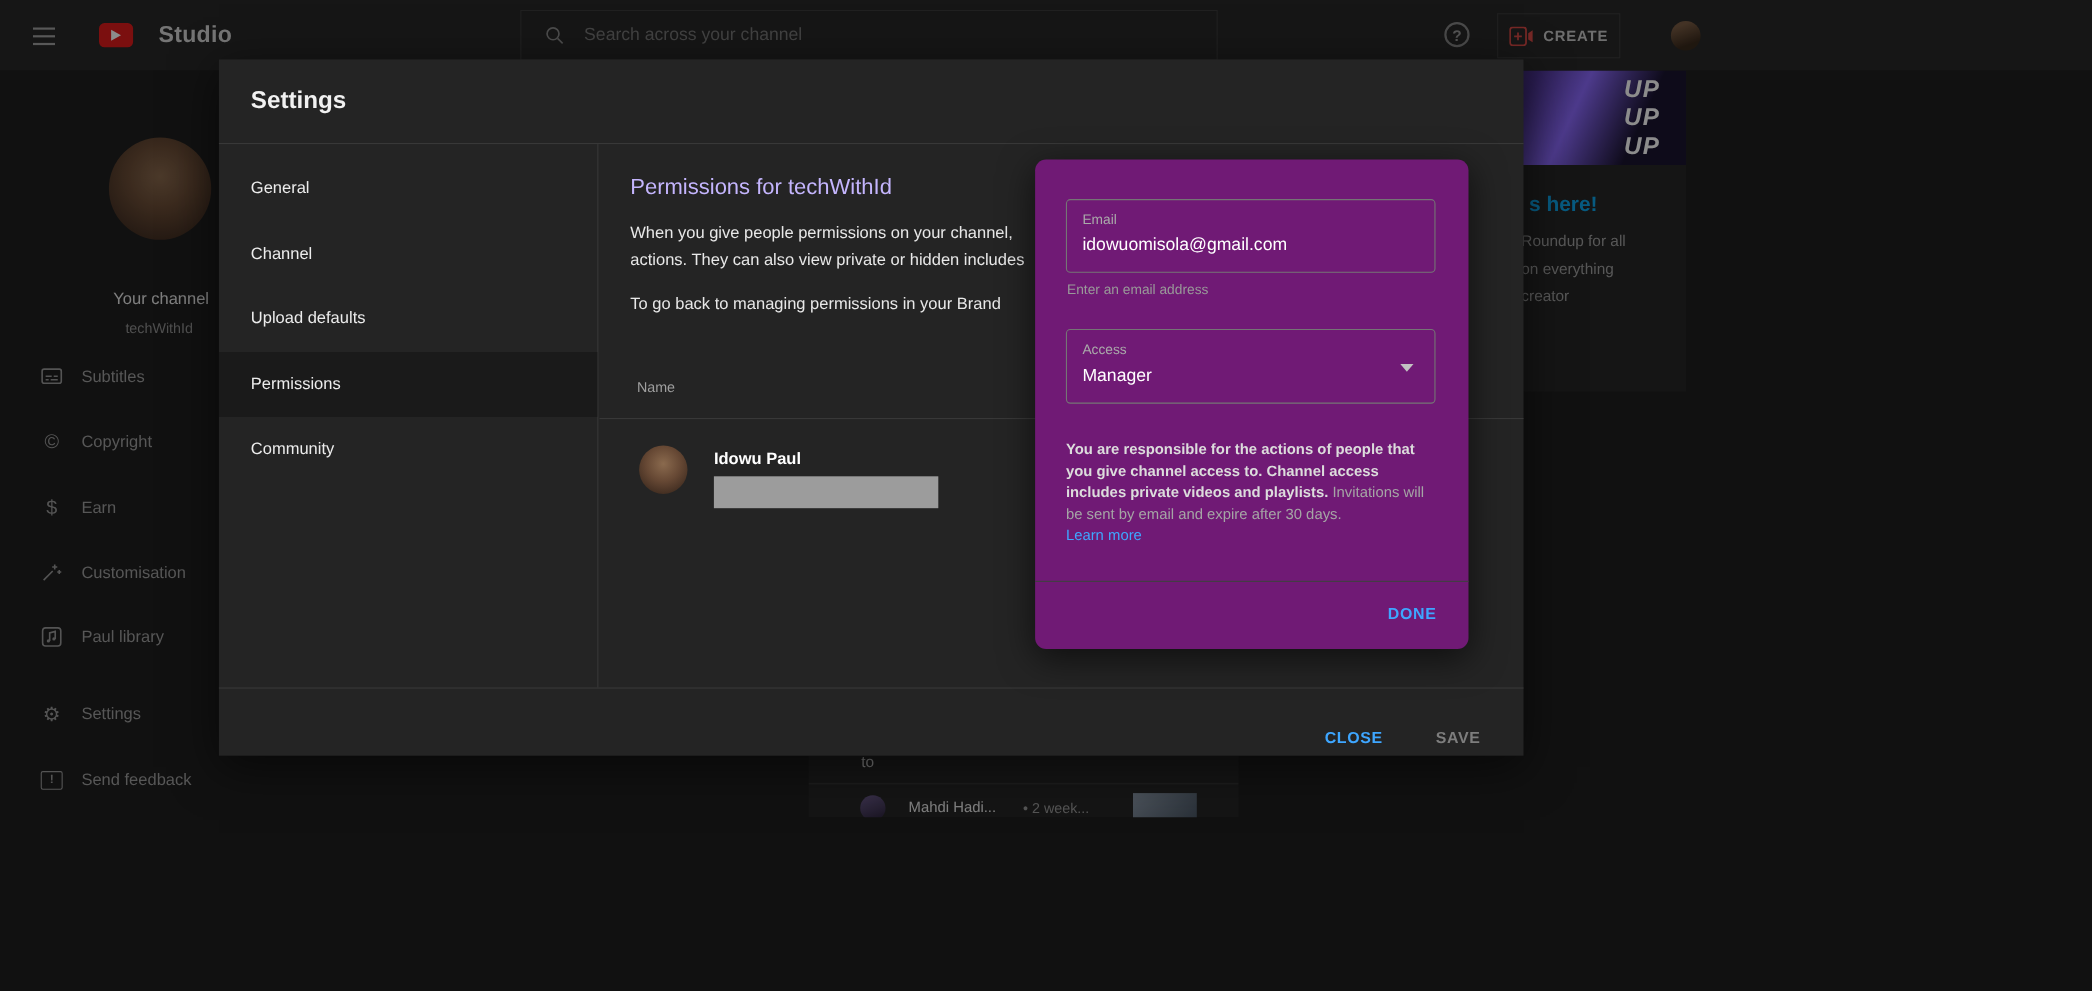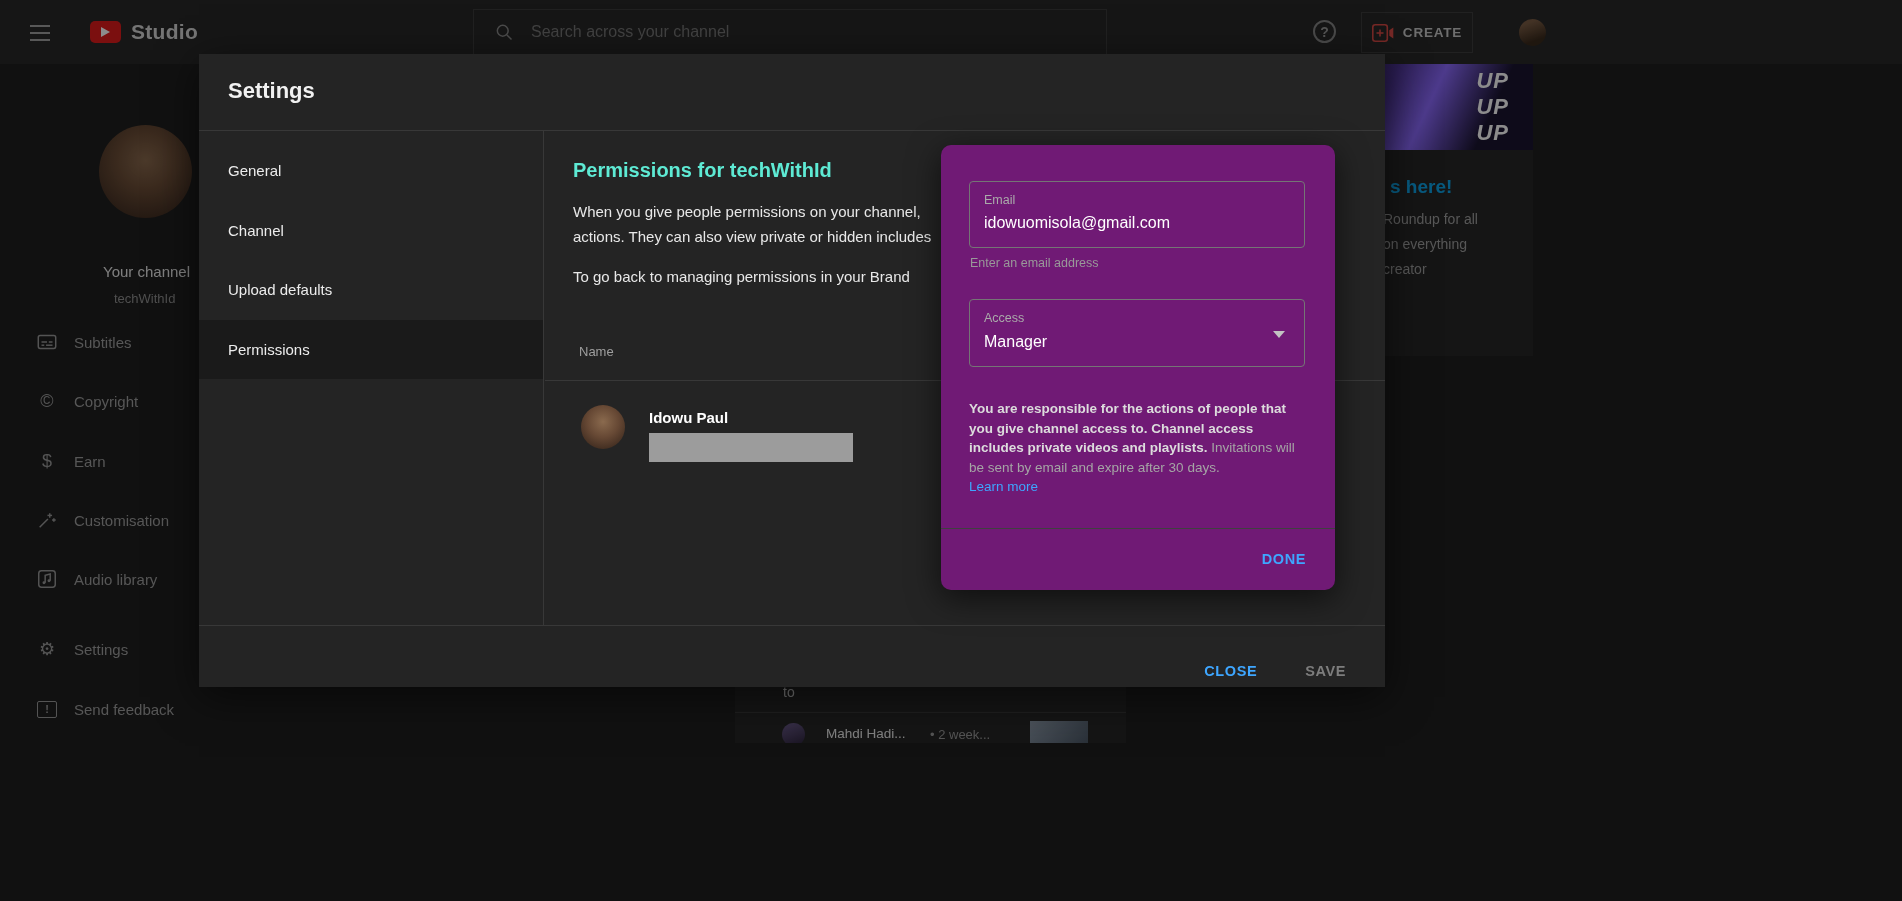--- a/index.html
+++ b/index.html
@@ -3,21 +3,21 @@
 <meta charset="utf-8">
 <style>
   html,body{margin:0;padding:0;width:1902px;height:901px;overflow:hidden;
     background:#1f1f1f;font-family:"Liberation Sans",sans-serif;}
   .stage{position:absolute;inset:0;width:1902px;height:901px;}
 
   
   .topbar{position:absolute;top:0;left:0;width:100%;height:64px;background:#282828;z-index:1;}
   .hamburger{position:absolute;left:30px;top:25px;width:20px;cursor:pointer;}
   .hamburger span{display:block;height:2px;background:#a0a0a0;margin-bottom:5px;}
-  .brand{position:absolute;left:90px;top:0;height:64px;display:flex;align-items:center;gap:10px;cursor:pointer;}
+  .brand{position:absolute;left:90px;top:0;height:64px;display:flex;align-items:center;gap:23px;cursor:pointer;}
   .yt-mark{width:31px;height:22px;background:#e01d1d;border-radius:5px;display:flex;align-items:center;justify-content:center;}
   .yt-play{width:0;height:0;border-left:9px solid #fff;border-top:5.5px solid transparent;border-bottom:5.5px solid transparent;}
   .brand-text{font-size:21px;font-weight:700;color:#d6d6d6;letter-spacing:.3px;}
   .searchbox{position:absolute;left:473px;top:9px;width:634px;height:46px;border:1px solid #3c3c3c;
     display:flex;align-items:center;gap:15px;padding-left:20px;box-sizing:border-box;}
   .search-input{flex:1;background:transparent;border:none;outline:none;color:#ddd;font-size:16px;font-family:inherit;}
   .search-input::placeholder{color:#787878;}
   .help{position:absolute;left:1313px;top:20px;width:23px;height:23px;border-radius:50%;border:2px solid #888;
     color:#999;font-size:14px;font-weight:700;display:flex;align-items:center;justify-content:center;cursor:pointer;box-sizing:border-box;}
   .create{position:absolute;left:1361px;top:12px;width:112px;height:41px;background:transparent;border:1px solid #3d3d3d;
@@ -64,21 +64,21 @@
   
   .modal{position:absolute;left:199px;top:54px;width:1186px;height:633px;background:#242424;z-index:10;
     box-shadow:0 10px 40px rgba(0,0,0,.55);}
   .modal-header{position:absolute;left:0;top:0;right:0;height:77px;border-bottom:1px solid #383838;box-sizing:border-box;}
   .modal-title{position:absolute;left:29px;top:24px;font-size:22px;font-weight:600;color:#f1f1f1;}
   .modal-nav{position:absolute;left:0;top:77px;width:345px;bottom:62px;border-right:1px solid #383838;
     box-sizing:border-box;padding-top:10px;}
   .nav-item{height:59.5px;line-height:59.5px;padding-left:29px;font-size:15px;font-weight:500;color:#ececec;cursor:pointer;}
   .nav-item.selected{background:#1a1a1a;}
   .modal-content{position:absolute;left:346px;top:77px;right:0;bottom:62px;}
-  .mc-heading{position:absolute;left:28px;top:28px;font-size:20px;font-weight:700;color:#5eead4;}
+  .mc-heading{position:absolute;left:28px;top:28px;font-size:20px;font-weight:400;color:#c4b5fd;}
   .mc-line{position:absolute;left:28px;font-size:15px;color:#e8e8e8;white-space:nowrap;}
   .mc-colhead{position:absolute;left:34px;top:213px;font-size:13px;color:#9f9f9f;}
   .mc-div{position:absolute;left:0;right:0;top:249px;border-top:1px solid #383838;}
   .member-avatar{position:absolute;left:36px;top:274px;width:44px;height:44px;border-radius:50%;
     background:radial-gradient(circle at 50% 38%,#8a6a4e 0%,#664834 45%,#2c1e16 100%);}
   .member-name{position:absolute;left:104px;top:278px;font-size:15px;font-weight:700;color:#fff;}
   .redacted{position:absolute;left:104px;top:302px;width:204px;height:29px;background:#9c9c9c;}
   .modal-footer{position:absolute;left:0;right:0;bottom:0;height:62px;border-top:1px solid #383838;
     display:flex;align-items:flex-end;justify-content:flex-end;gap:28px;padding-right:29px;box-sizing:border-box;}
   .btn-text{background:transparent;border:none;font-family:inherit;font-size:14.5px;font-weight:700;
@@ -187,21 +187,21 @@
     </div>
     <div class="side-item" style="top:503px">
       <span class="si-ic">
         <svg width="22" height="22" viewBox="0 0 24 24" fill="none" stroke="#9a9a9a" stroke-width="1.6">
             <rect x="3" y="3" width="18" height="18" rx="3"></rect>
             <path d="M10 16 V8 l5.5 -1.5 V14"></path>
             <circle cx="8.7" cy="16" r="1.6" fill="#9a9a9a" stroke="none"></circle>
             <circle cx="14.2" cy="14" r="1.6" fill="#9a9a9a" stroke="none"></circle>
           </svg>
       </span>
-      <span class="si-label">Audio library</span>
+      <span class="si-label">Paul library</span>
     </div>
     <div class="side-item" style="top:573px">
       <span class="si-ic glyph">⚙</span>
       <span class="si-label">Settings</span>
     </div>
     <div class="side-item" style="top:633px">
       <span class="si-ic">
         <span class="fb-box">!</span>
       </span>
       <span class="si-label">Send feedback</span>
@@ -246,20 +246,21 @@
   <div class="modal">
     <div class="modal-header">
       <div class="modal-title">Settings</div>
     </div>
 
     <nav class="modal-nav">
       <div class="nav-item">General</div>
       <div class="nav-item">Channel</div>
       <div class="nav-item">Upload defaults</div>
       <div class="nav-item selected">Permissions</div>
+      <div class="nav-item">Community</div>
     </nav>
 
     <div class="modal-content">
       <div class="mc-heading">Permissions for techWithId</div>
       <div class="mc-line" style="top:72px">When you give people permissions on your channel,</div>
       <div class="mc-line" style="top:97px">actions. They can also view private or hidden includes</div>
       <div class="mc-line" style="top:137px">To go back to managing permissions in your Brand</div>
       <div class="mc-colhead">Name</div>
       <div class="mc-div"></div>
       <div class="member-avatar"></div>

